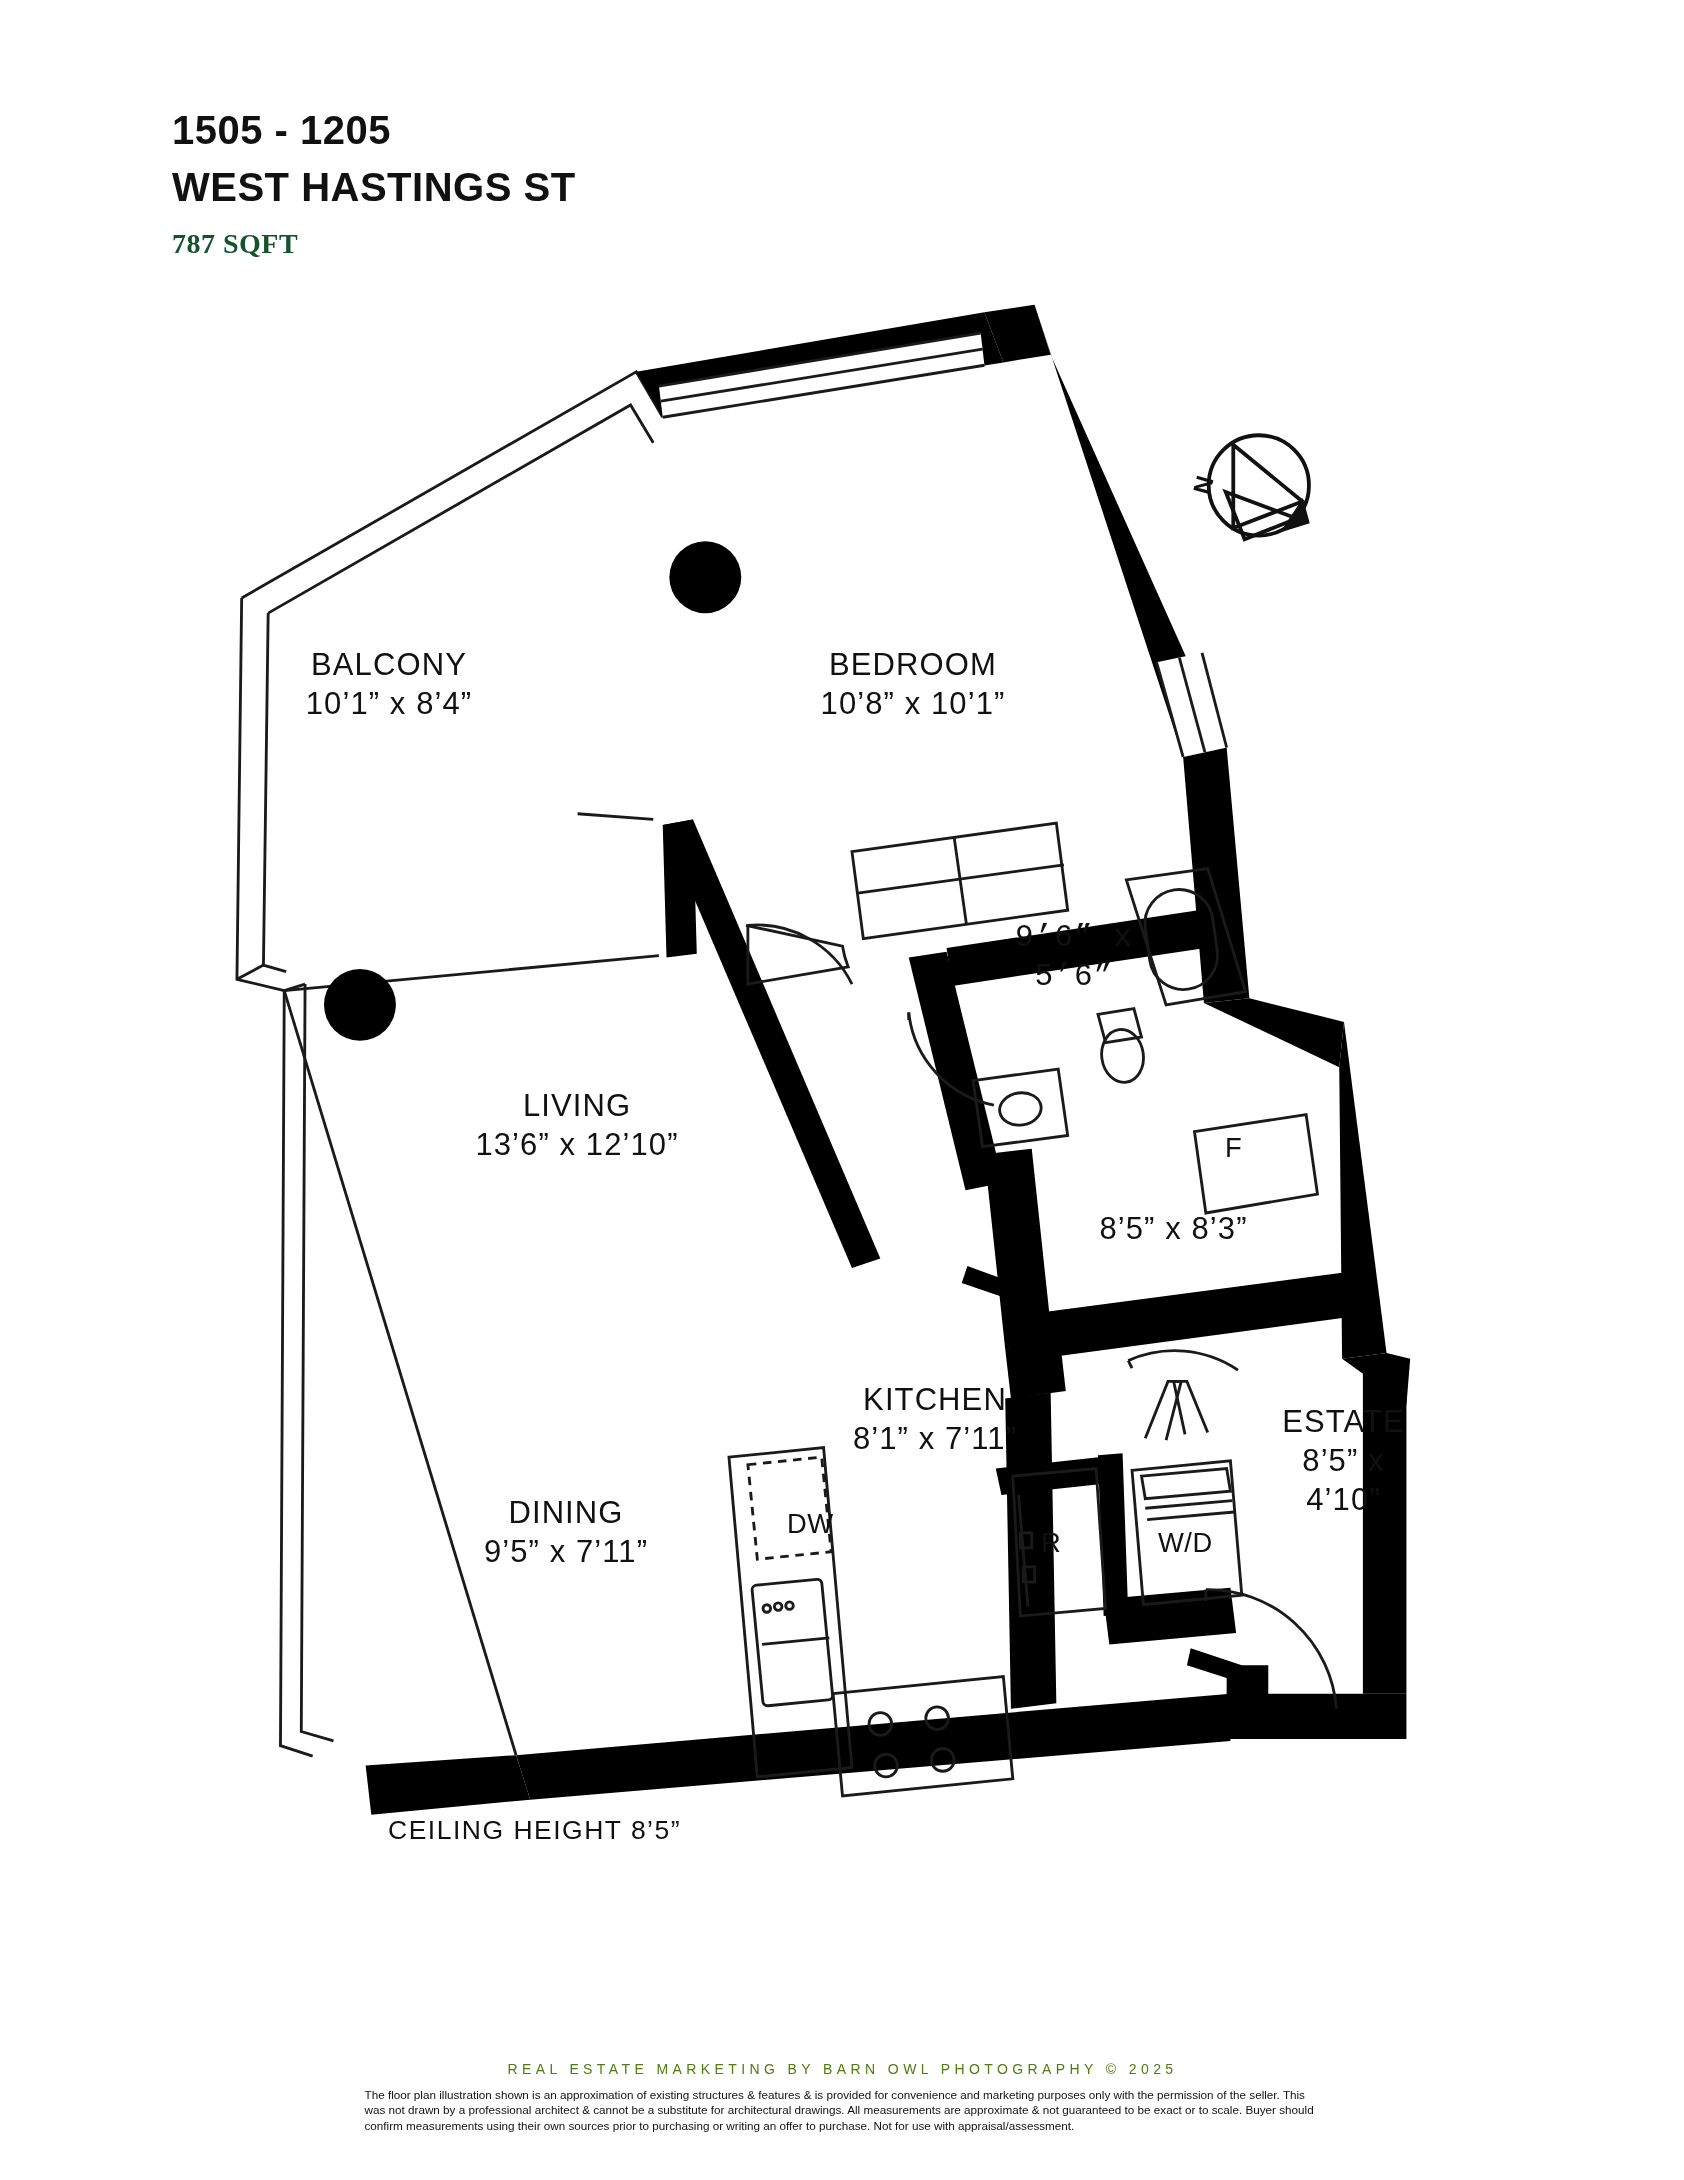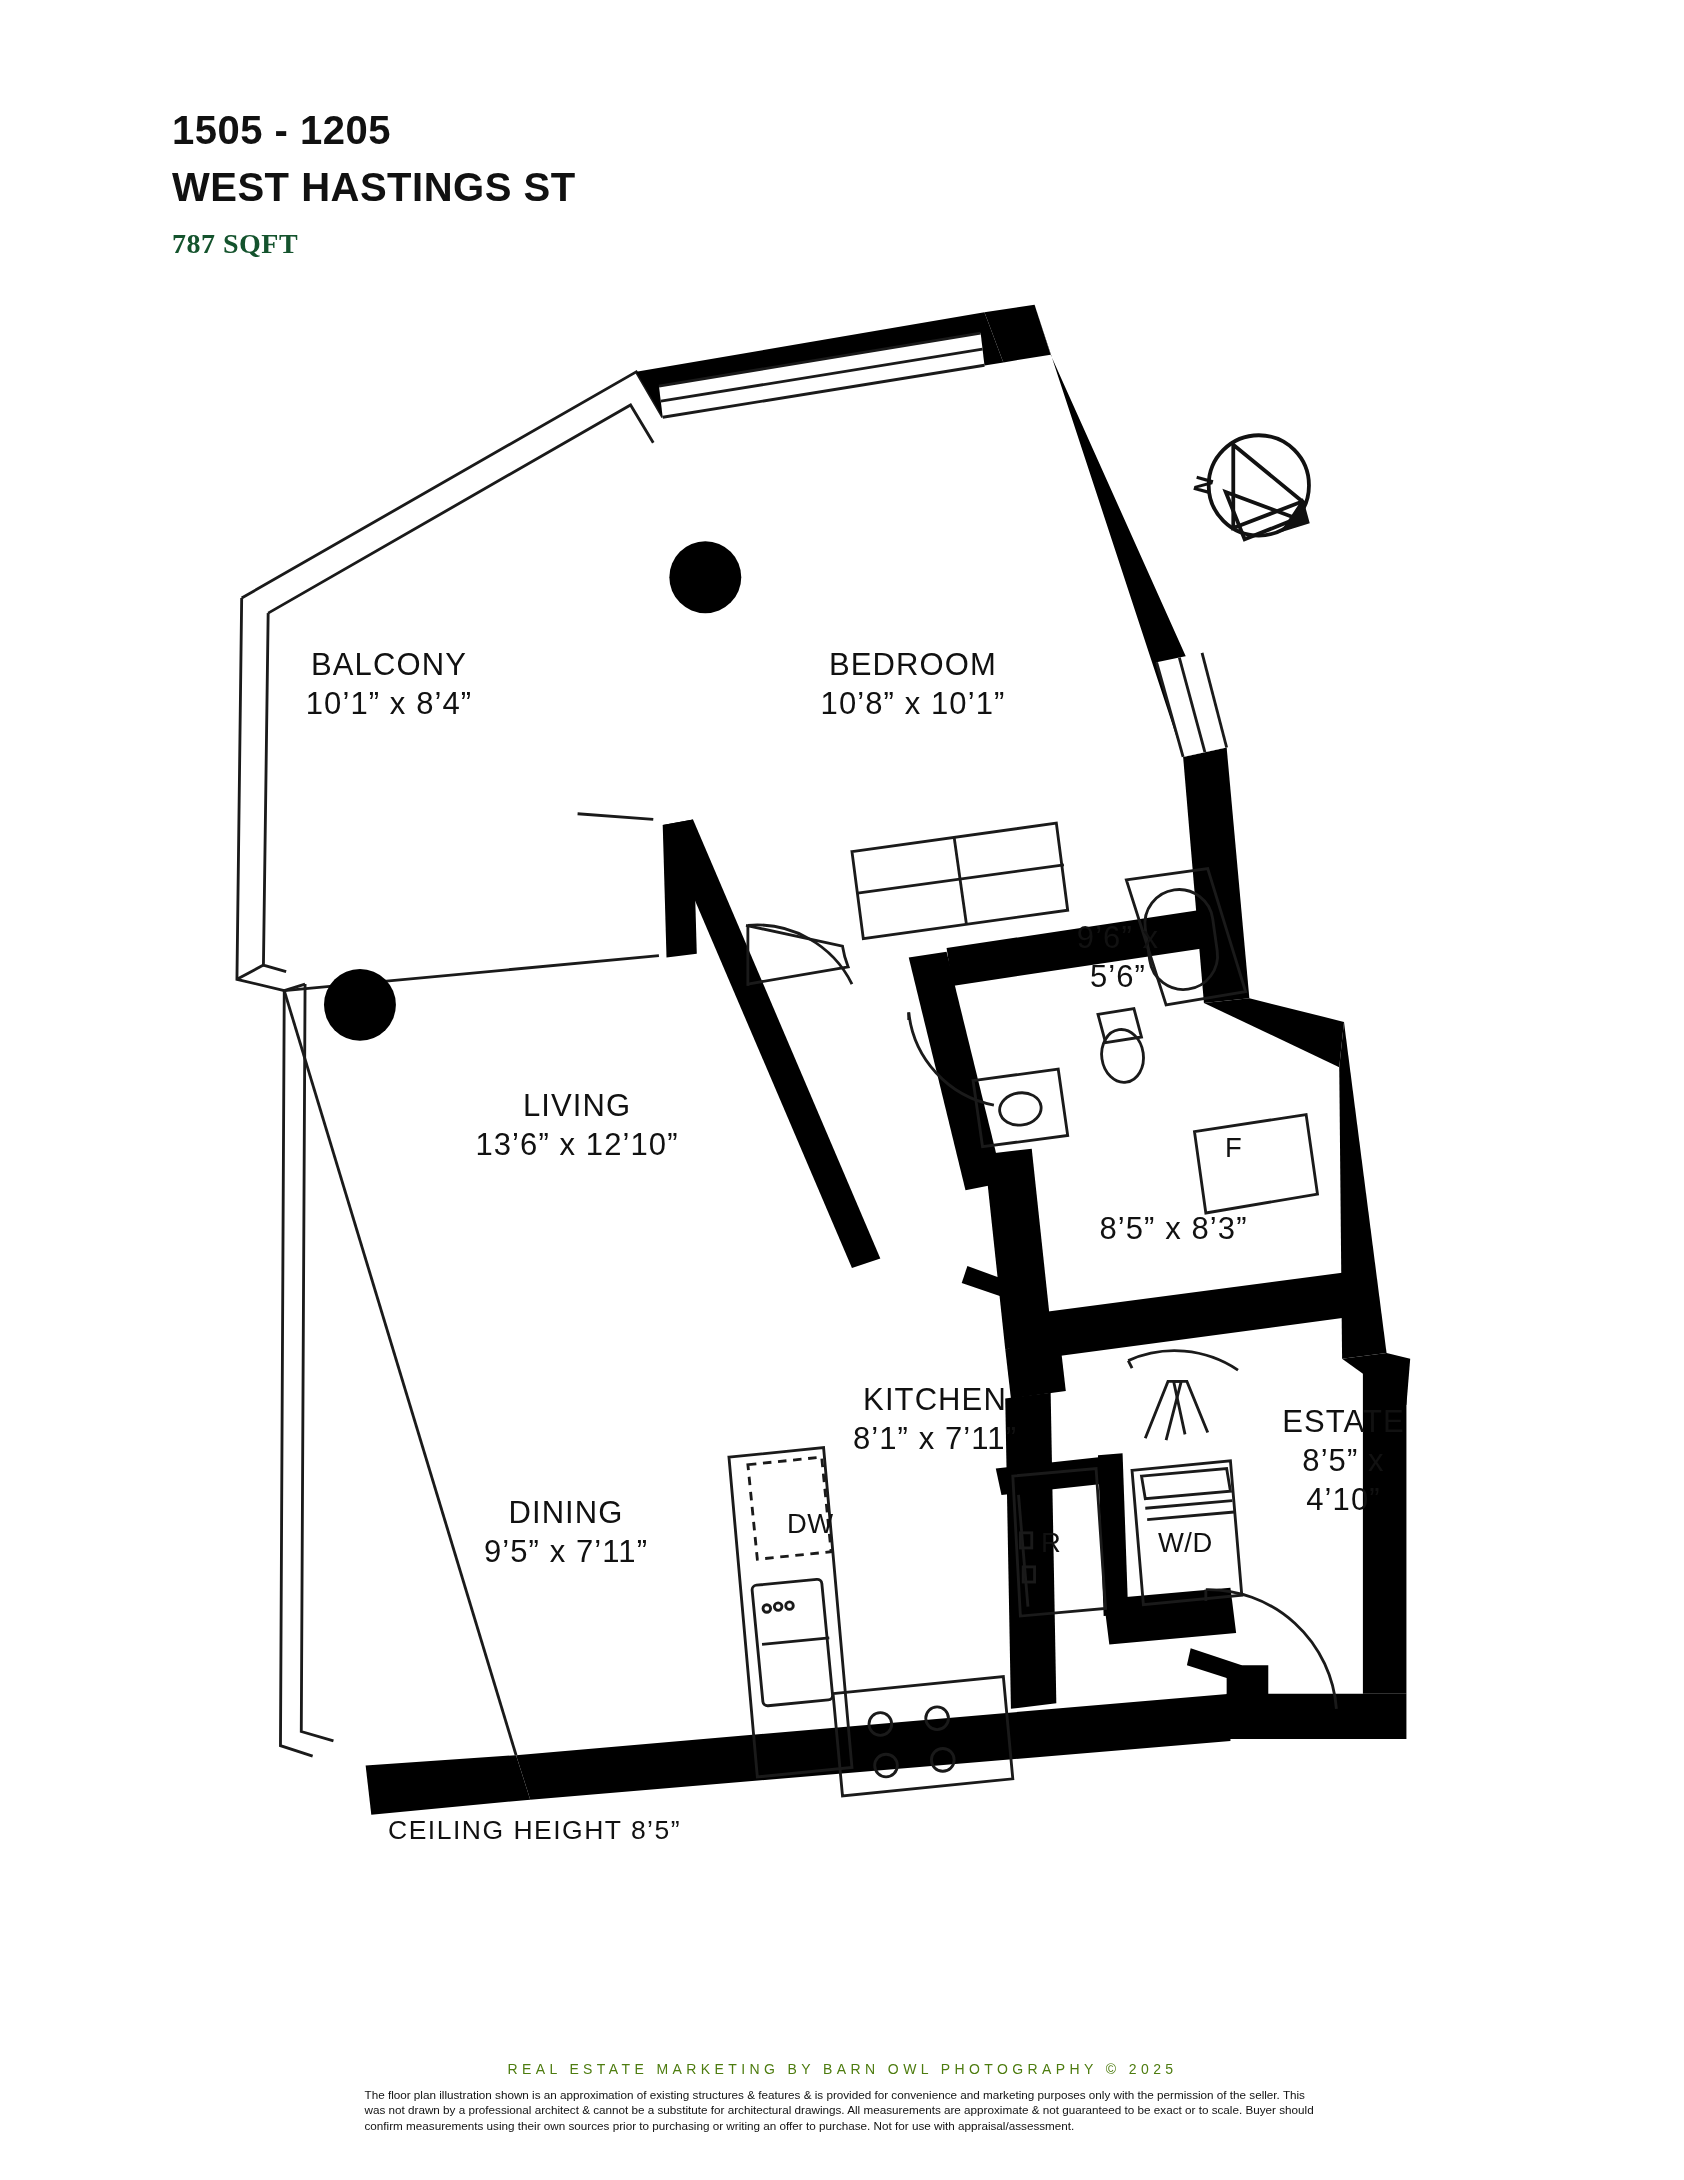--- a/index.html
+++ b/index.html
@@ -236,21 +236,21 @@
 <div class="room-label" style="left:252px;top:645px;width:274px;">
   <span class="name">BALCONY</span>
   <span class="dim">10’1” x 8’4”</span>
 </div>
 
 <div class="room-label" style="left:776px;top:645px;width:274px;">
   <span class="name">BEDROOM</span>
   <span class="dim">10’8” x 10’1”</span>
 </div>
 
-<div class="room-label" style="left:1028px;top:918px;width:180px;">
+<div class="room-label" style="left:984px;top:918px;width:180px;font-family:Liberation Mono, monospace;">
   <span class="dim">9’6” x</span>
   <span class="dim">5’6”</span>
 </div>
 
 <div class="room-label" style="left:435px;top:1086px;width:284px;">
   <span class="name">LIVING</span>
   <span class="dim">13’6” x 12’10”</span>
 </div>
 
 <div class="room-label" style="left:1041px;top:1209px;width:265px;">

